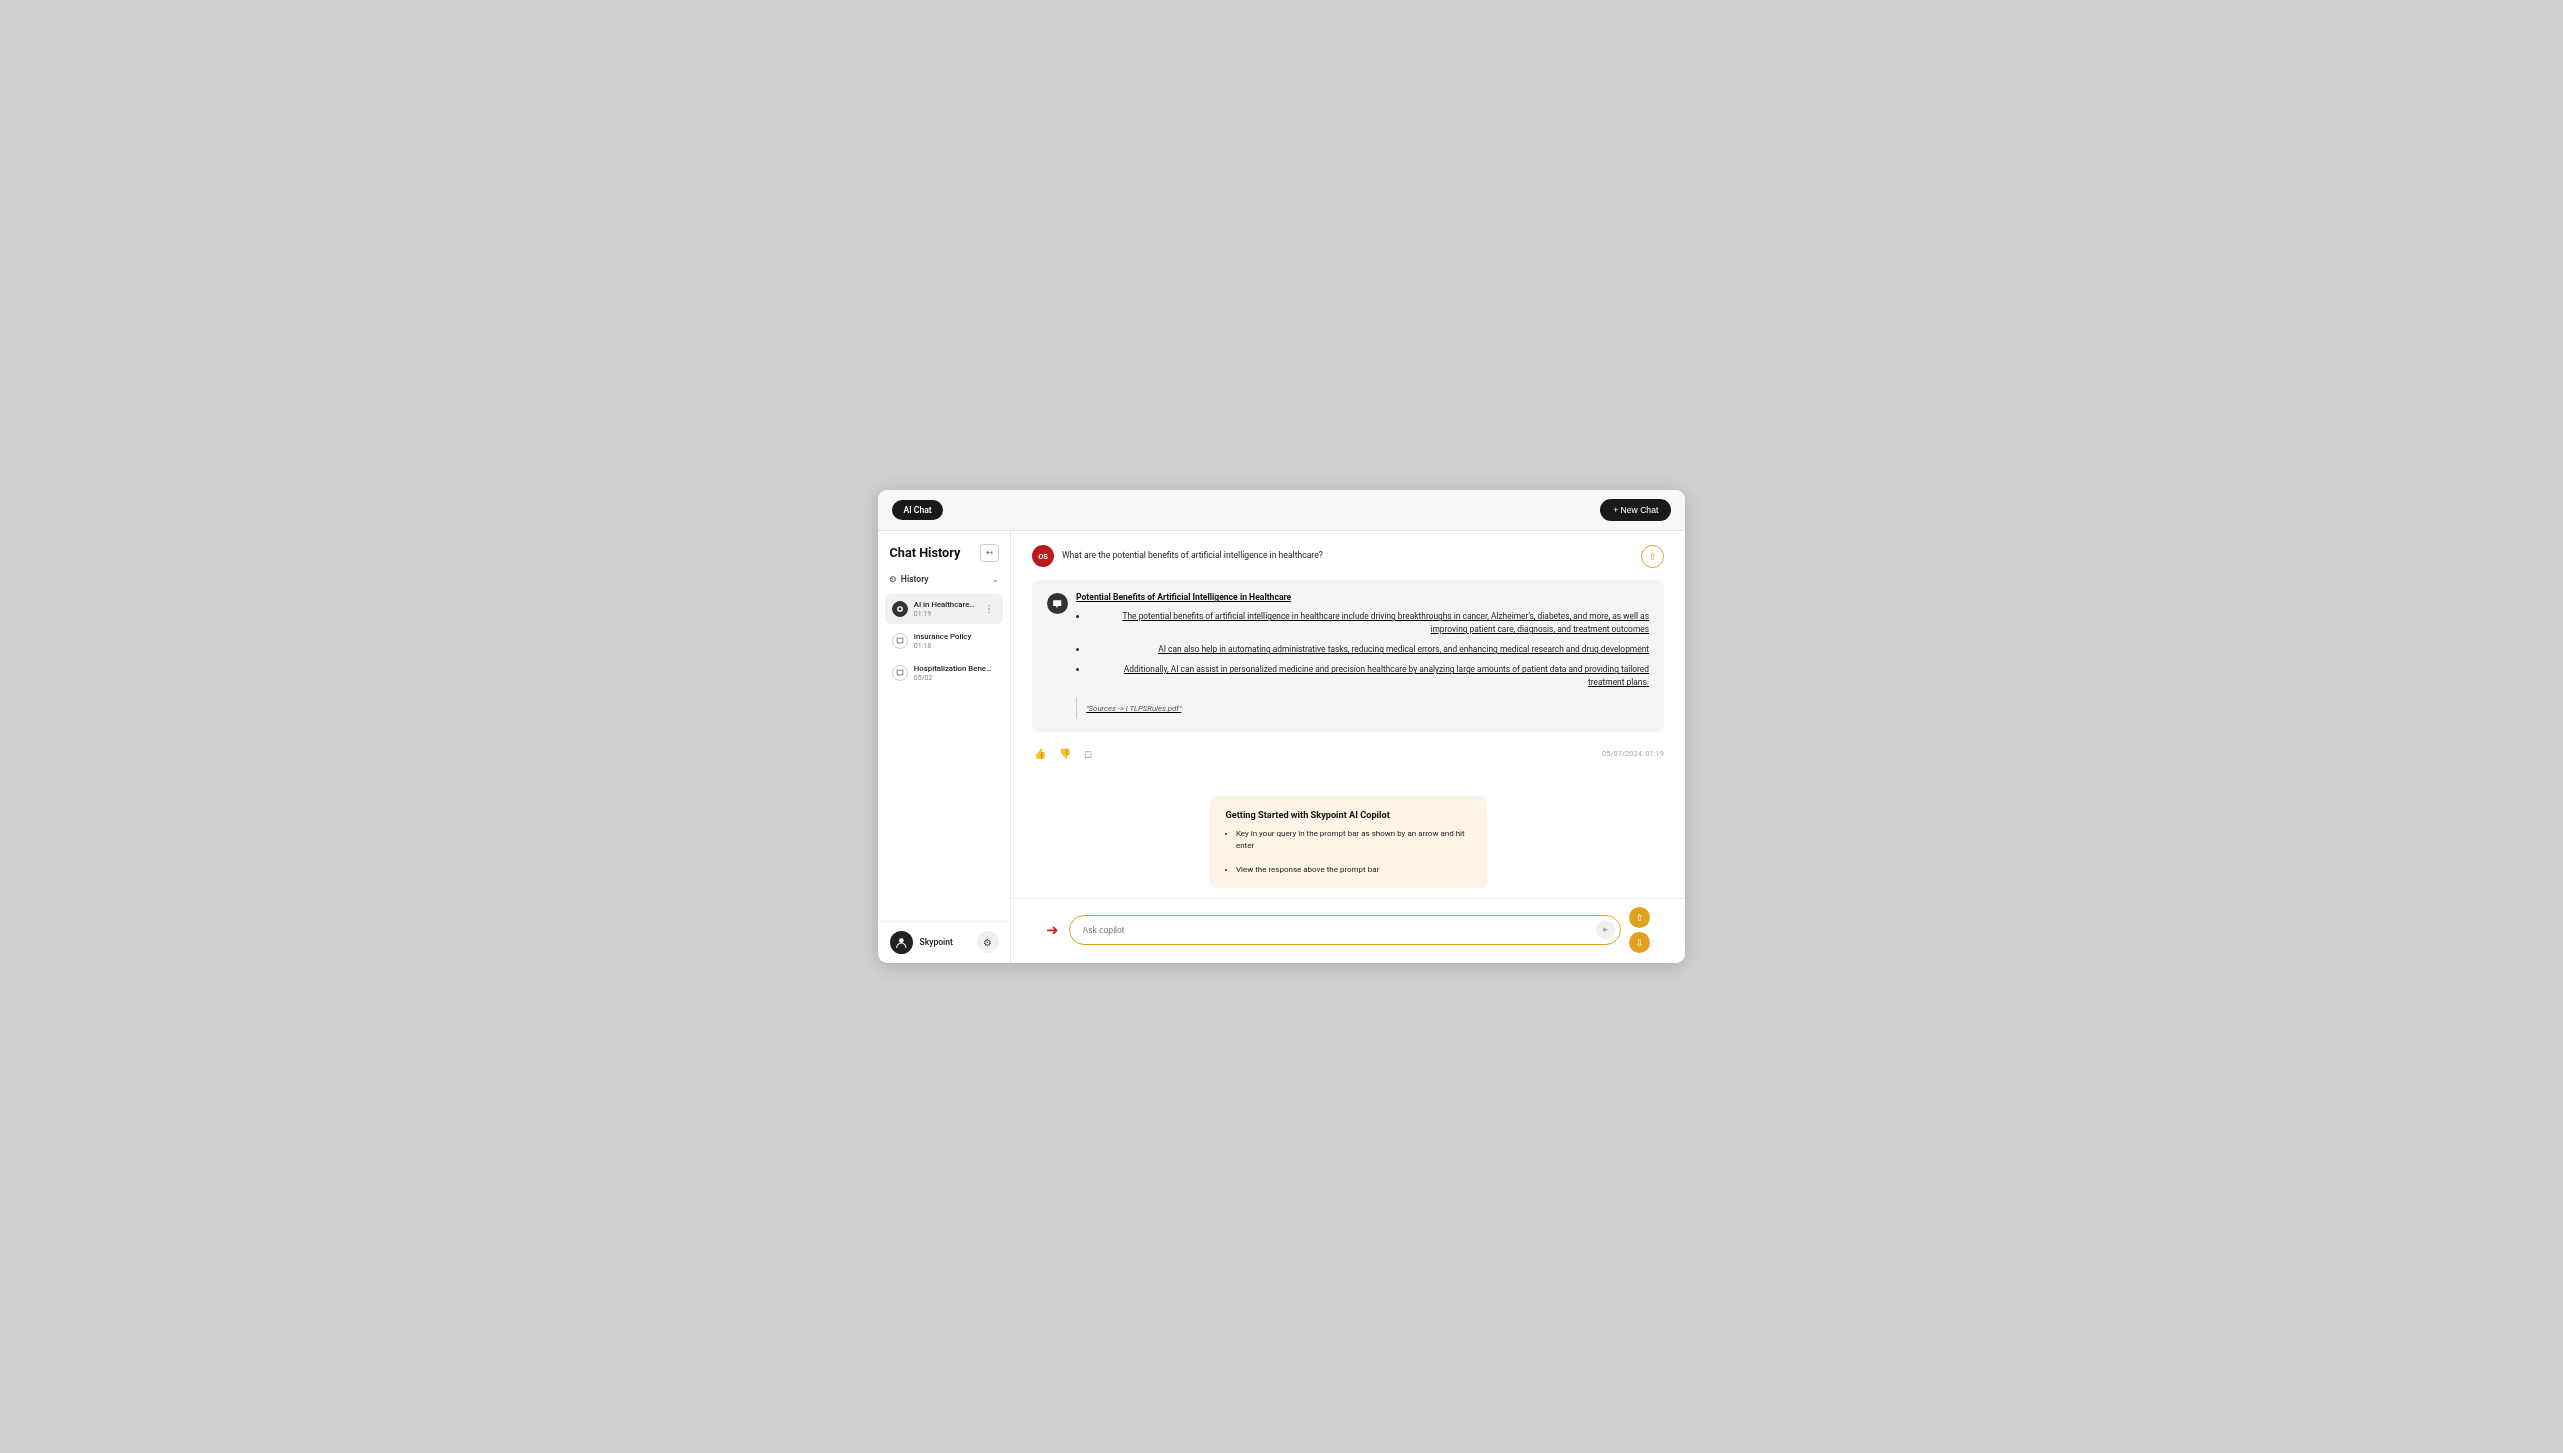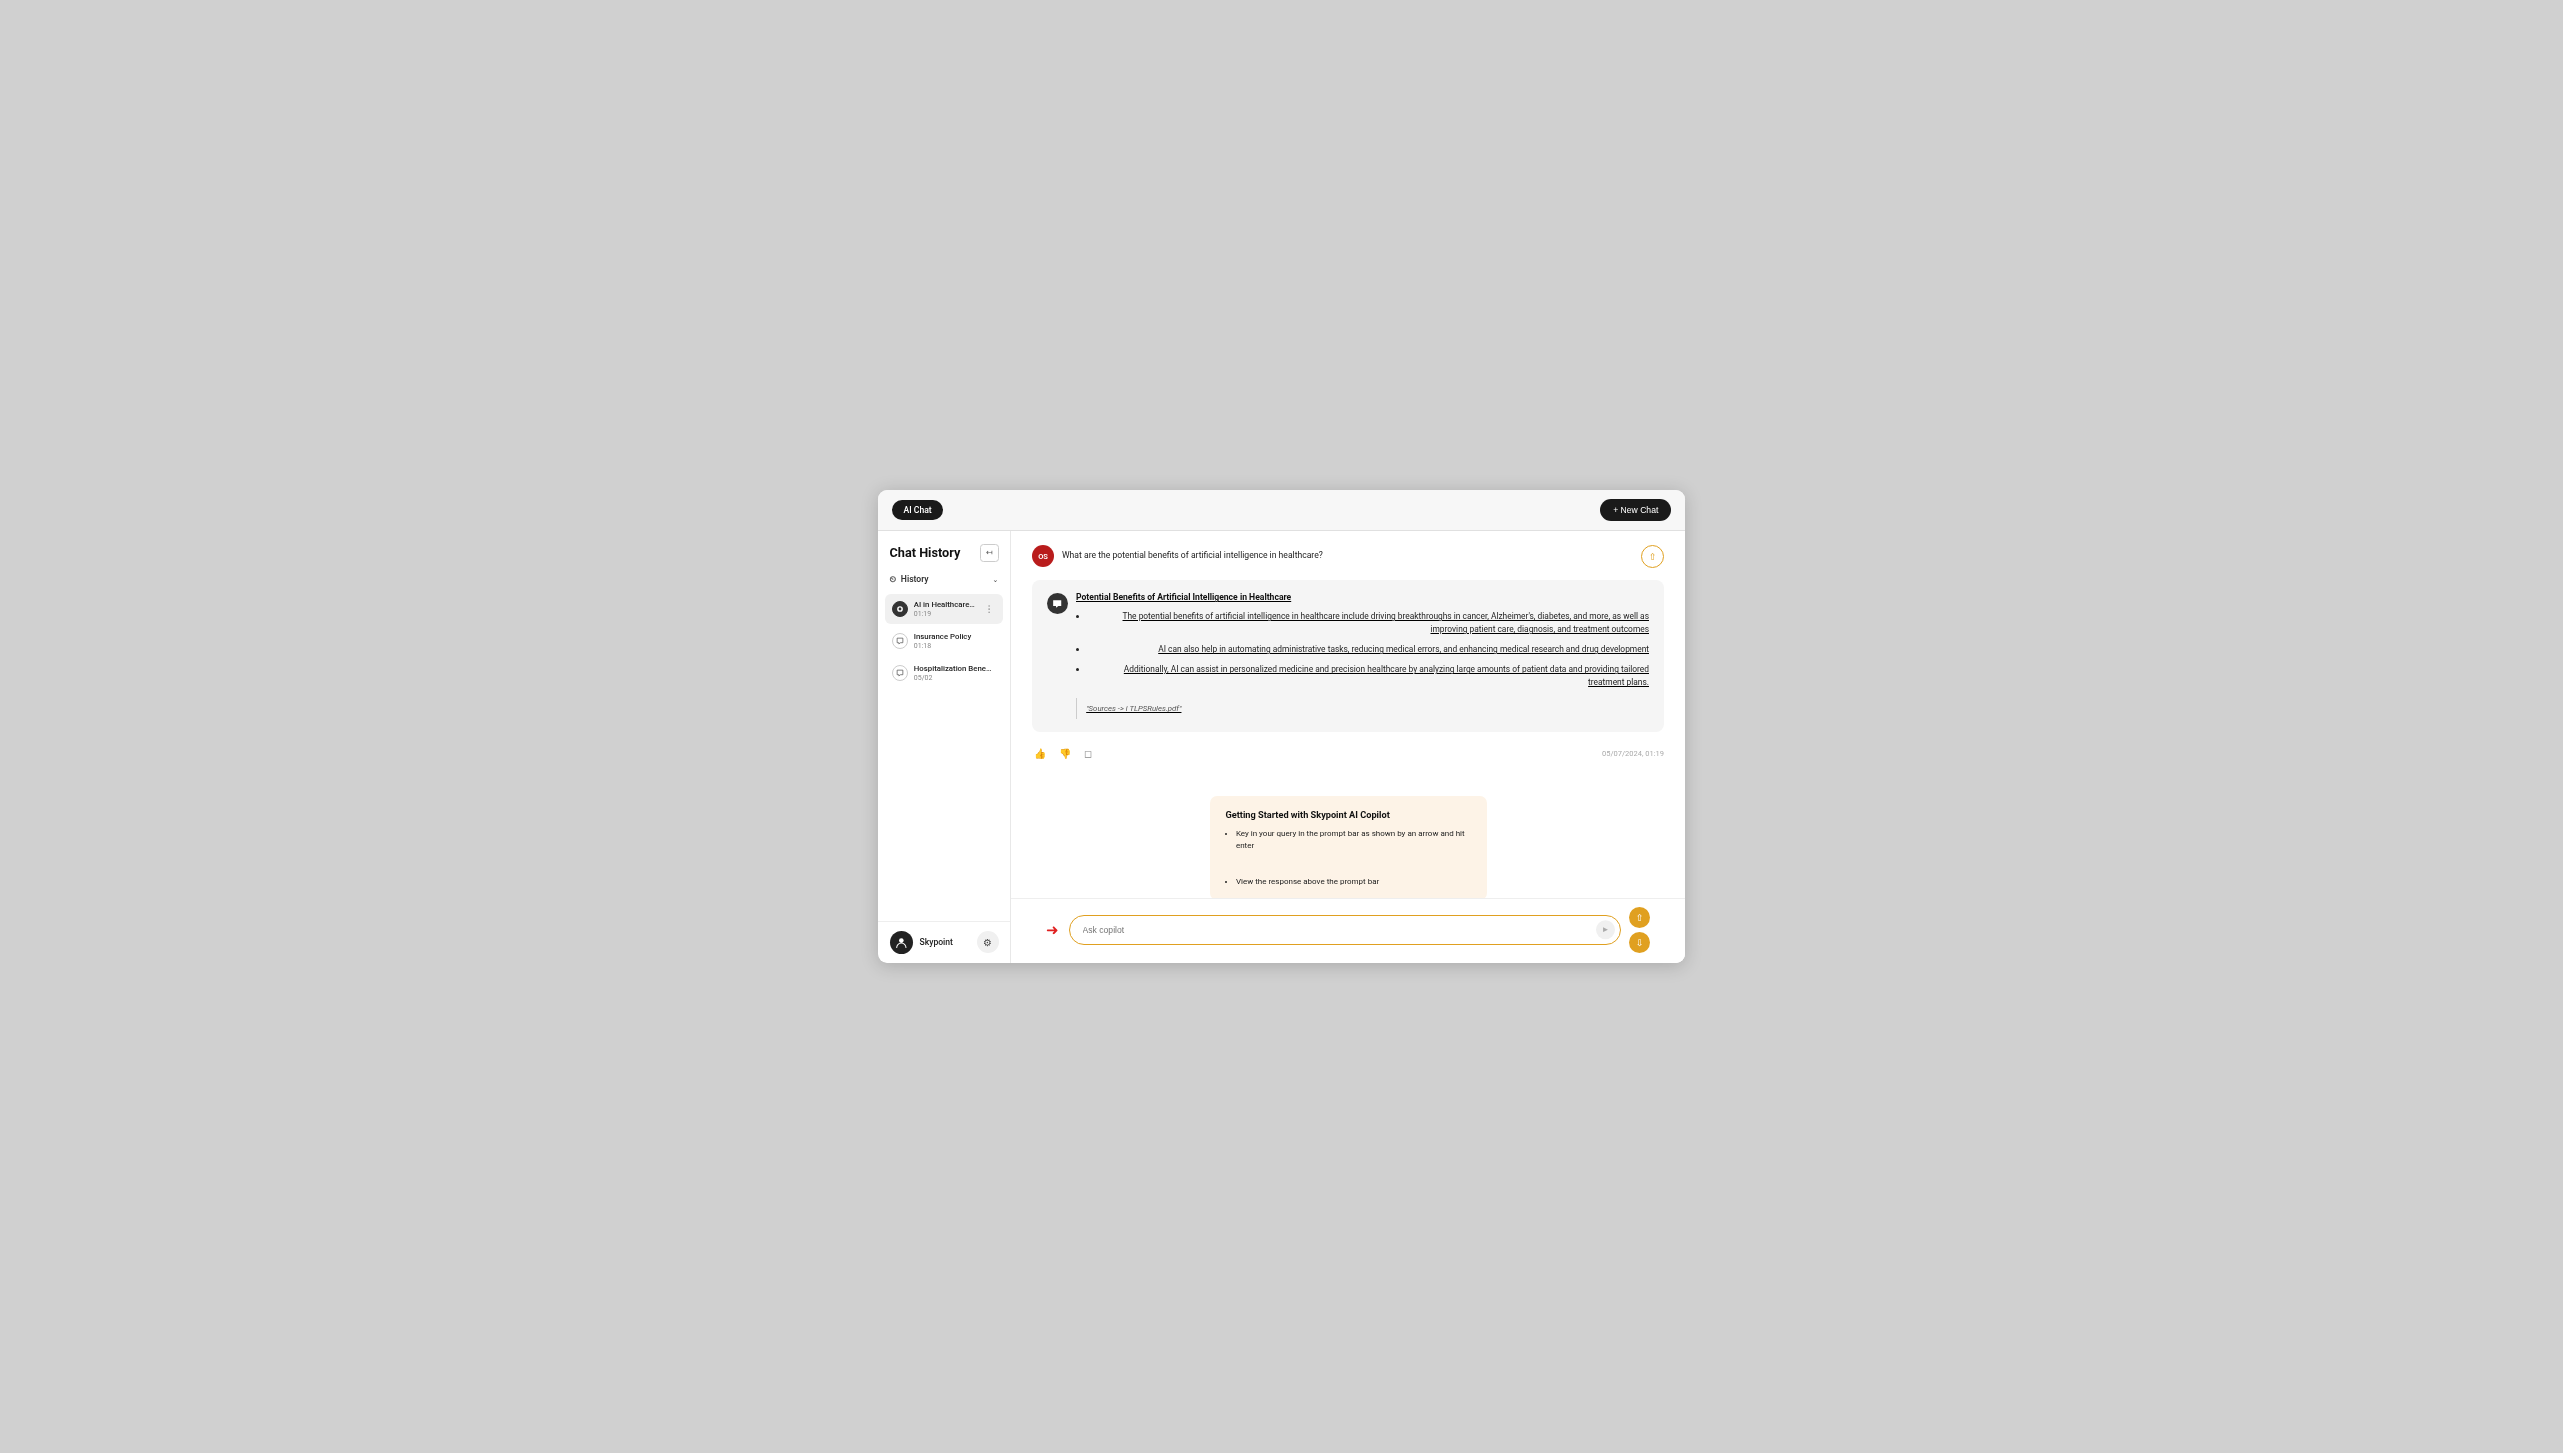--- a/index.html
+++ b/index.html
@@ -358,21 +358,21 @@
       font-size: 9.2px;
       font-weight: 700;
       color: #111;
       margin-bottom: 8px;
     }
     .gs-bullets {
       list-style: disc;
       padding-left: 10.4px;
       display: flex;
       flex-direction: column;
-      gap: 24px;
+      gap: 12px;
     }
     .gs-bullets li {
       font-size: 8px;
       color: #222;
       line-height: 1.5;
     }
     
     .input-area {
       padding: 8px 35px 10.4px 35px;
       background: #fff;

